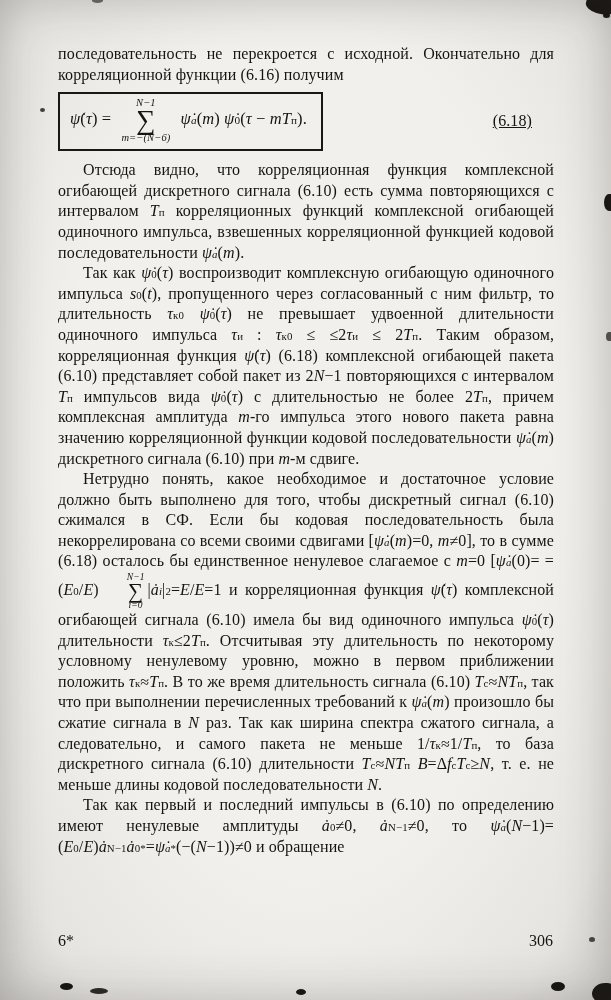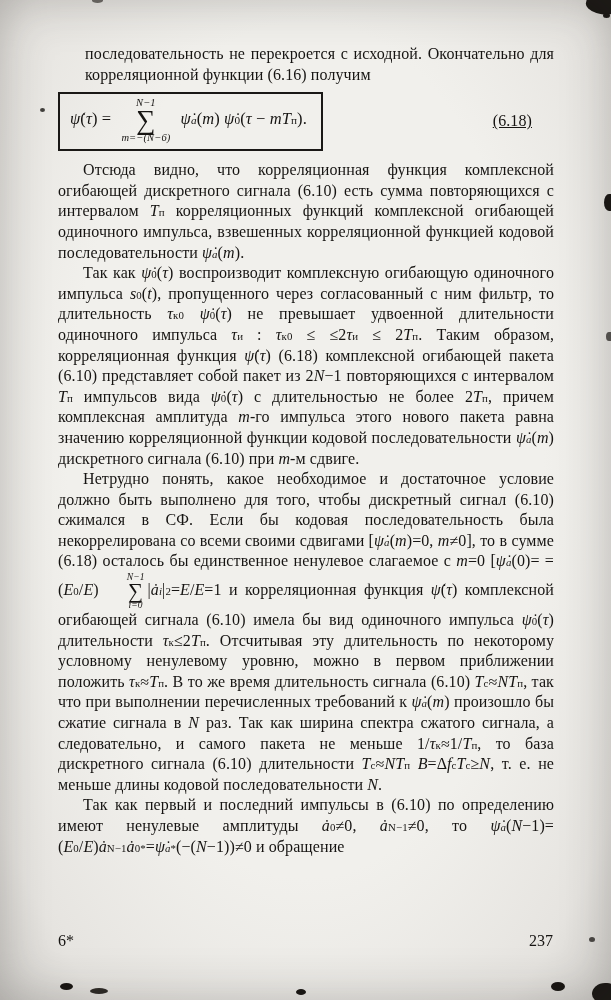--- a/index.html
+++ b/index.html
@@ -20,21 +20,21 @@
     box-shadow: inset 0 0 50px rgba(55,50,45,.28);
     pointer-events:none;
   }
   .text-block{
     position:absolute; left:58px; top:44px; width:496px;
     font-size:16px; line-height:20.6px;
     text-align:justify; hyphens:auto;
     letter-spacing:.1px;
   }
   .para{ text-indent:25px; }
-  .para.no-indent{ text-indent:0;margin-left:27px; }
+  .para.no-indent{ text-indent:0; }
   sub{ font-size:68%; vertical-align:-18%; line-height:0; }
   sup{ font-size:68%; vertical-align:38%; line-height:0; }
 
   
   .equation-row{ display:flex; align-items:center; margin:7px 0 9px; }
   .equation-box{
     border:2px solid #1a1816;
     padding:3px 14px 6px 10px;
     display:inline-flex; align-items:center;
     background:transparent;
@@ -117,16 +117,16 @@
           <span class="isg">∑</span>
           <span class="ilim">i=0</span>
         </span>|<i>ȧ<sub>i</sub></i>|<sup>2</sup>=<i>E</i>/<i>E</i>=1 и корреляционная функция <i>ψ̇</i>(<i>τ</i>) комплексной огибающей сигнала (6.10) имела бы вид одиночного импульса <i>ψ̇</i><sub>0</sub>(<i>τ</i>) длительности <i>τ</i><sub>к</sub>≤2<i>T</i><sub>п</sub>. Отсчитывая эту длительность по некоторому условному ненулевому уровню, можно в первом приближении положить <i>τ</i><sub>к</sub>≈<i>T</i><sub>п</sub>. В то же время длительность сигнала (6.10) <i>T</i><sub>с</sub>≈<i>NT</i><sub>п</sub>, так что при выполнении перечисленных требований к <i>ψ̇<sub>a</sub></i>(<i>m</i>) произошло бы сжатие сигнала в <i>N</i> раз. Так как ширина спектра сжатого сигнала, а следовательно, и самого пакета не меньше 1/<i>τ</i><sub>к</sub>≈1/<i>T</i><sub>п</sub>, то база дискретного сигнала (6.10) длительности <i>T</i><sub>с</sub>≈<i>NT</i><sub>п</sub> <i>B</i>=Δ<i>f</i><sub>с</sub><i>T</i><sub>с</sub>≥<i>N</i>, т. е. не меньше длины кодовой последовательности <i>N</i>.</p>
 
     <p class="para">Так как первый и последний импульсы в (6.10) по определению имеют ненулевые амплитуды <i>ȧ</i><sub>0</sub>≠0, <i>ȧ</i><sub>N−1</sub>≠0, то <i>ψ̇<sub>a</sub></i>(<i>N</i>−1)=(<i>E</i><sub>0</sub>/<i>E</i>)<i>ȧ</i><sub>N−1</sub><i>ȧ</i><sub>0</sub><sup>*</sup>=<i>ψ̇<sub>a</sub></i><sup>*</sup>(−(<i>N</i>−1))≠0 и обращение</p>
 
   </main>
 
   <footer class="page-footer">
     <span class="sig">6*</span>
-    <span class="page-num">237</span>
+    <span class="page-num">306</span>
   </footer>
 
 </div>
 
 </body></html>

